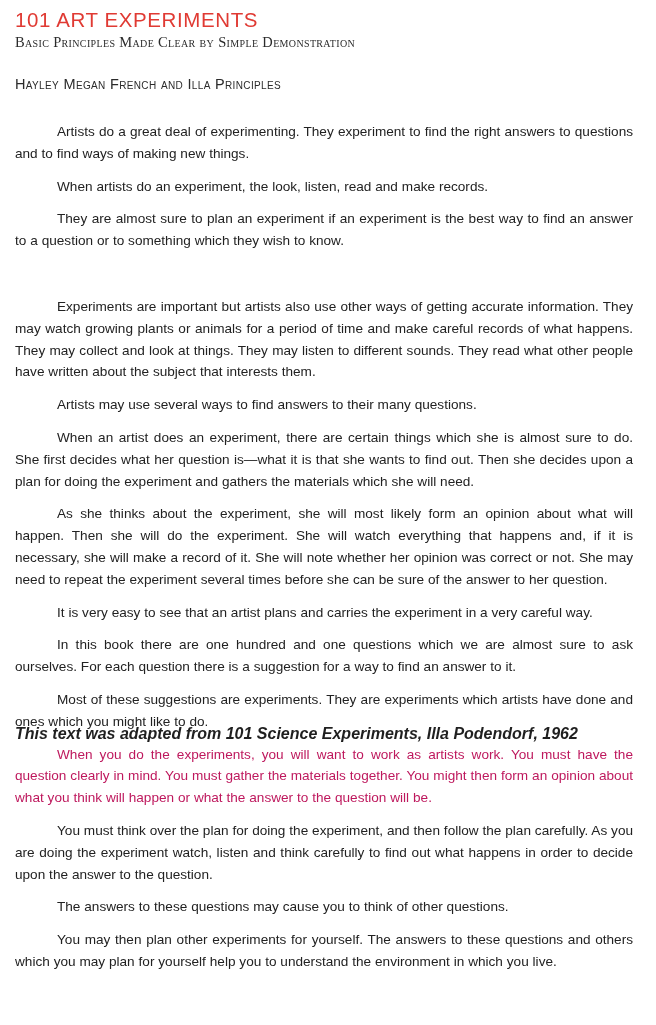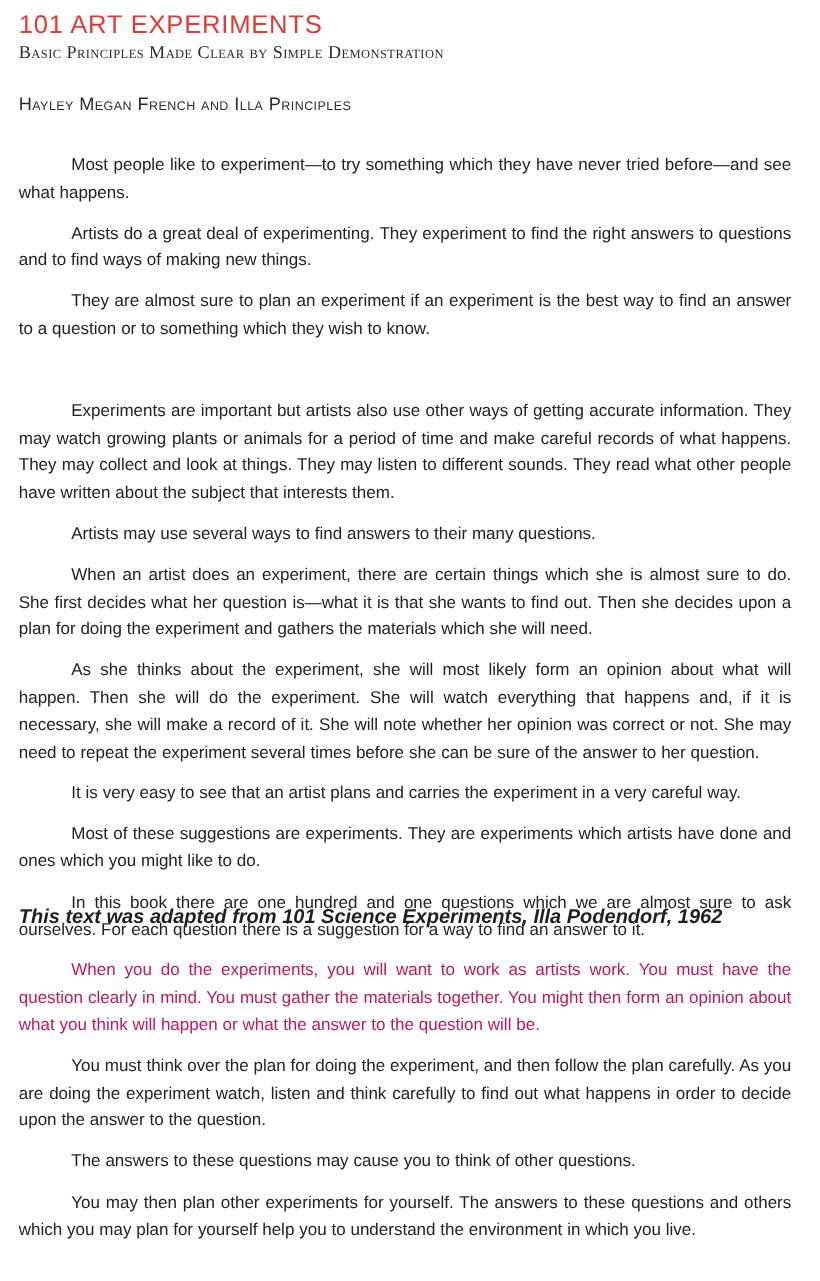--- a/index.html
+++ b/index.html
@@ -100,30 +100,30 @@
 
 <div class="page">
 
   <header class="masthead">
     <h1 class="doc-title" style="color: rgb(224, 58, 51);">101 ART EXPERIMENTS</h1>
     <h2 class="doc-subtitle">Basic Principles Made Clear by Simple Demonstration</h2>
     <p class="doc-authors">Hayley Megan French and Illa Principles</p>
   </header>
 
   <section class="body-copy">
-      <p style="color: rgb(34, 34, 34);">Most people like to experiment—to try something which they have never tried before—and see what happens.</p>
       <p style="color: rgb(34, 34, 34);">Artists do a great deal of experimenting. They experiment to find the right answers to questions and to find ways of making new things.</p>
+      <p style="color: rgb(34, 34, 34);">When artists do an experiment, the look, listen, read and make records.</p>
       <p style="color: rgb(34, 34, 34);">They are almost sure to plan an experiment if an experiment is the best way to find an answer to a question or to something which they wish to know.</p>
       <p style="color: rgb(34, 34, 34); margin-top: 44px;">Experiments are important but artists also use other ways of getting accurate information. They may watch growing plants or animals for a period of time and make careful records of what happens. They may collect and look at things. They may listen to different sounds. They read what other people have written about the subject that interests them.</p>
       <p style="color: rgb(34, 34, 34);">Artists may use several ways to find answers to their many questions.</p>
       <p style="color: rgb(34, 34, 34);">When an artist does an experiment, there are certain things which she is almost sure to do. She first decides what her question is—what it is that she wants to find out. Then she decides upon a plan for doing the experiment and gathers the materials which she will need.</p>
       <p style="color: rgb(34, 34, 34);">As she thinks about the experiment, she will most likely form an opinion about what will happen. Then she will do the experiment. She will watch everything that happens and, if it is necessary, she will make a record of it. She will note whether her opinion was correct or not. She may need to repeat the experiment several times before she can be sure of the answer to her question.</p>
       <p style="color: rgb(34, 34, 34);">It is very easy to see that an artist plans and carries the experiment in a very careful way.</p>
+      <p style="color: rgb(34, 34, 34);">In this book there are one hundred and one questions which we are almost sure to ask ourselves. For each question there is a suggestion for a way to find an answer to it.</p>
       <p style="color: rgb(34, 34, 34);">Most of these suggestions are experiments. They are experiments which artists have done and ones which you might like to do.</p>
-      <p style="color: rgb(34, 34, 34);">In this book there are one hundred and one questions which we are almost sure to ask ourselves. For each question there is a suggestion for a way to find an answer to it.</p>
       <p style="color: #be185d;">When you do the experiments, you will want to work as artists work. You must have the question clearly in mind. You must gather the materials together. You might then form an opinion about what you think will happen or what the answer to the question will be.</p>
       <p style="color: rgb(34, 34, 34);">You must think over the plan for doing the experiment, and then follow the plan carefully. As you are doing the experiment watch, listen and think carefully to find out what happens in order to decide upon the answer to the question.</p>
       <p style="color: rgb(34, 34, 34);">The answers to these questions may cause you to think of other questions.</p>
       <p style="color: rgb(34, 34, 34);">You may then plan other experiments for yourself. The answers to these questions and others which you may plan for yourself help you to understand the environment in which you live.</p>
     </section>
 
   <p class="source-note">This text was adapted from 101 Science Experiments, Illa Podendorf, 1962</p>
 
 </div>
 

